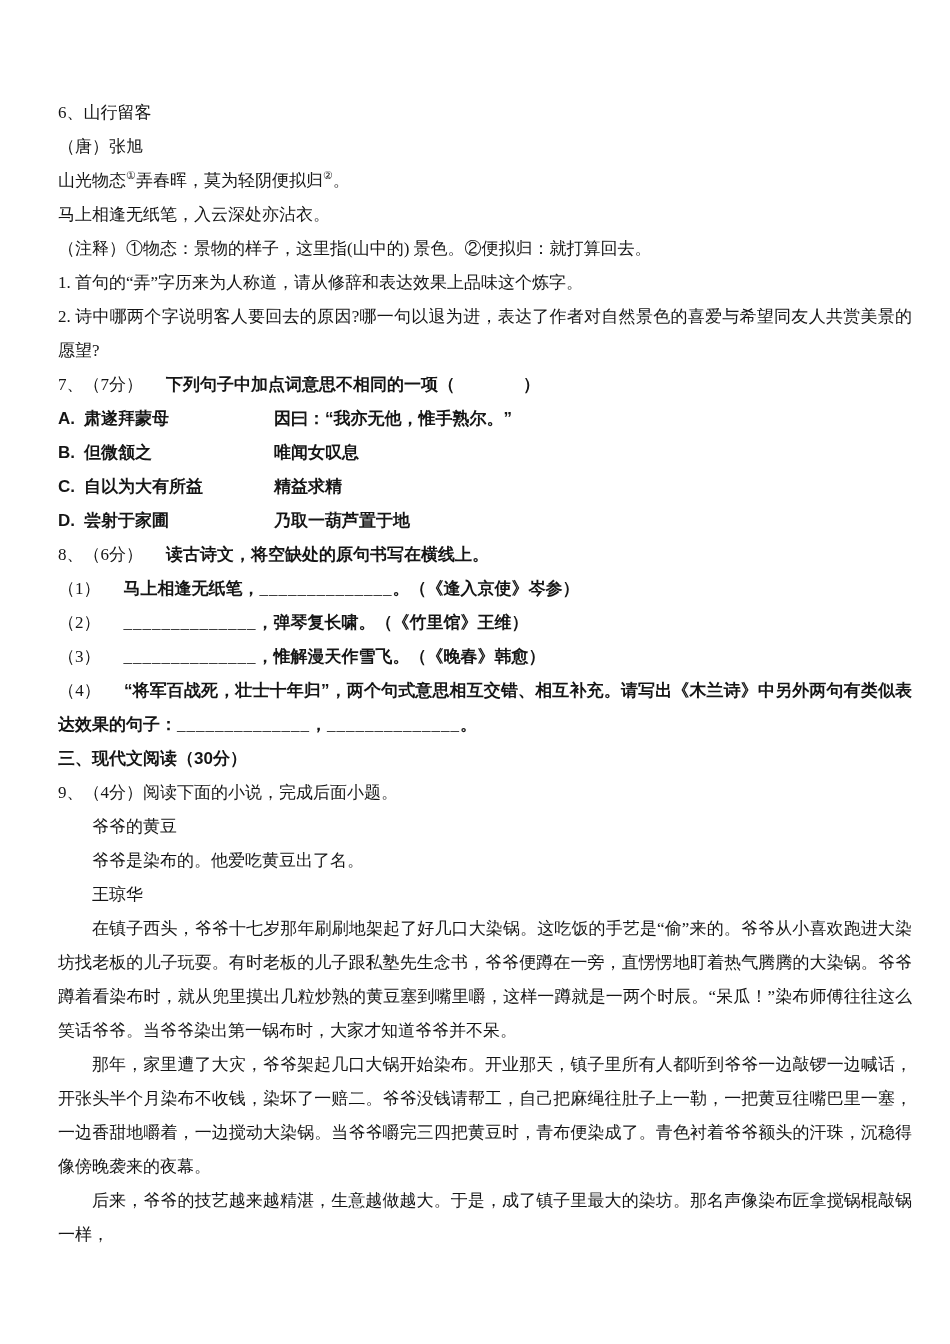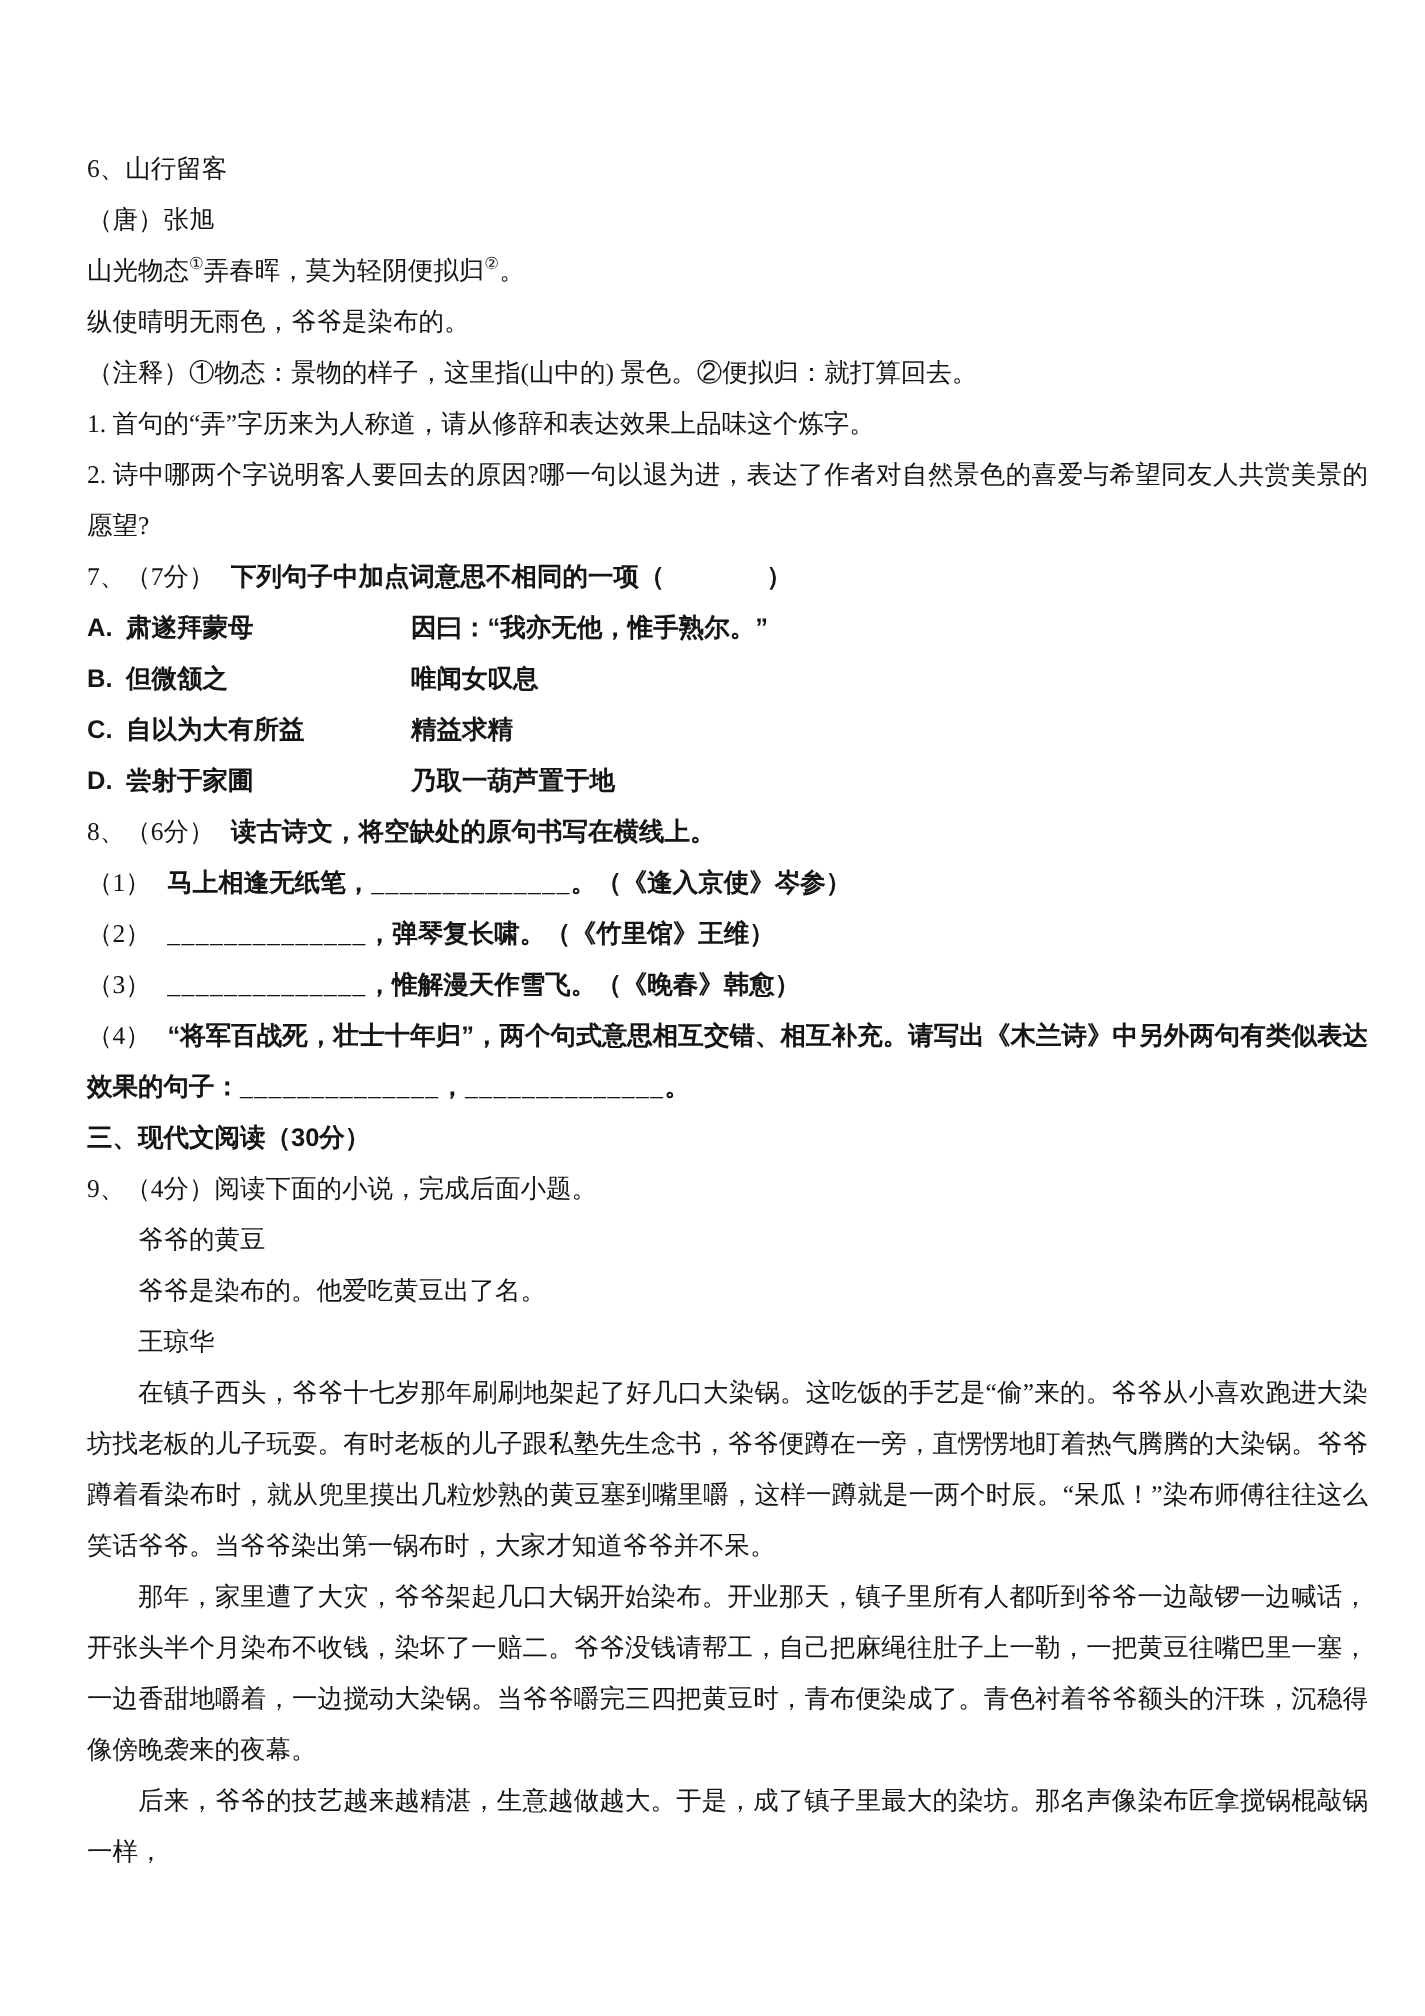--- a/index.html
+++ b/index.html
@@ -40,38 +40,38 @@
     line-height: 0;
   }
   .opt-row {
     display: flex;
     flex-direction: row;
   }
   .opt-left {
     flex: 0 0 216px;
   }
   .opt-label { margin-right: 9px; }
-  .q-num { margin-right: 11px; }
+  .q-num { margin-right: 23px; }
   .blank {
     font-family: "Liberation Serif", serif;
     font-weight: 400;
     letter-spacing: 1px;
     margin-top: 48px;
   }
 </style>
 </head>
 <body>
 
 <div class="page">
   <div class="content">
 
     <p><span>6、山行留客</span></p>
     <p><span>（唐）张旭</span></p>
     <p><span>山光物态</span><span class="sup">①</span><span>弄春晖，莫为轻阴便拟归</span><span class="sup">②</span><span>。</span></p>
-    <p><span>纵使晴明无雨色，爷爷是染布的。</span></p>
+    <p><span>马上相逢无纸笔，入云深处亦沾衣。</span></p>
     <p><span>（注释）①物态：景物的样子，这里指(山中的) 景色。②便拟归：就打算回去。</span></p>
     <p><span>1. 首句的“弄”字历来为人称道，请从修辞和表达效果上品味这个炼字。</span></p>
     <p><span>2. 诗中哪两个字说明客人要回去的原因?哪一句以退为进，表达了作者对自然景色的喜爱与希望同友人共赏美景的愿望?</span></p>
 
     <p><span class="q-num">7、（7分）</span><span class="hei">下列句子中加点词意思不相同的一项（　　　　）</span></p>
 
     <div class="opt-row">
       <span class="opt-left hei"><span class="opt-label">A.</span><span>肃遂拜蒙母</span></span>
       <span class="hei">因曰：“我亦无他，惟手熟尔。”</span>
     </div>

